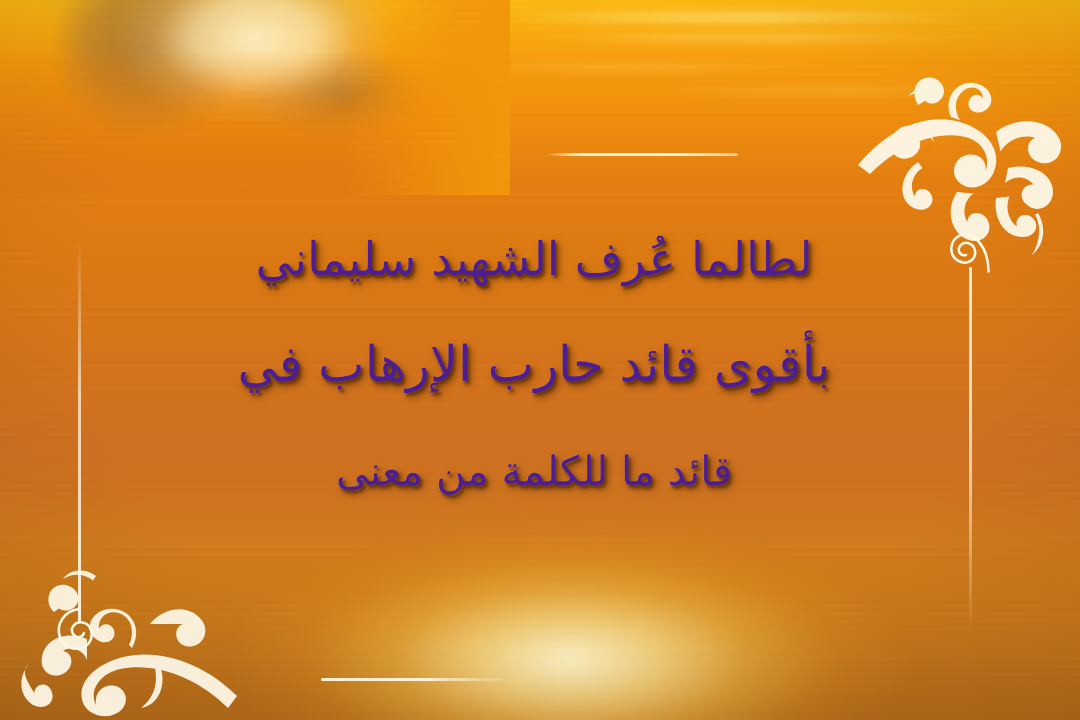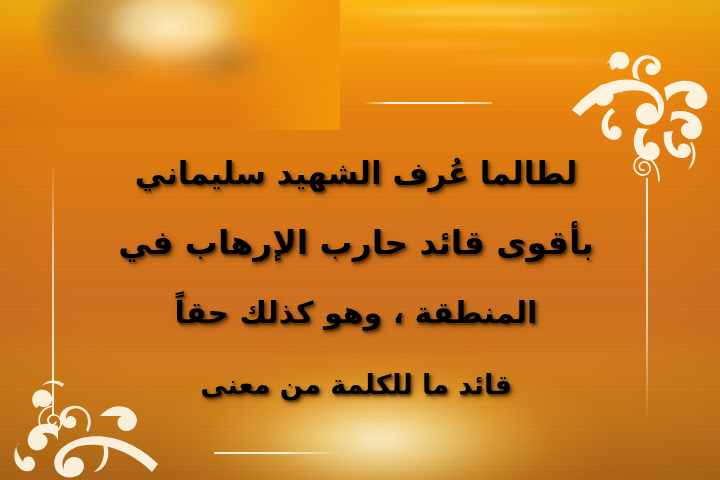--- a/index.html
+++ b/index.html
@@ -124,23 +124,23 @@
 
   
   .quote{
     position:absolute;
     left:70px;right:78px;top:138px;
     text-align:center;
     direction:rtl;
     unicode-bidi:bidi-override;
   }
   .line{
-    color:#000000;
+    color:#4c1d95;
     font-size:31px;
-    font-weight:bold;
+    font-weight:normal;
     line-height:70px;
     letter-spacing:0px;
     white-space:nowrap;
     text-shadow:
       1.5px 2px 2px rgba(92,46,4,.85),
       2.5px 3px 5px rgba(70,34,2,.55),
       0 0 1px rgba(255,255,255,.35);
   }
   .line.l1{font-size:31px;}
   .line.l2{font-size:33px;}
@@ -218,17 +218,16 @@
   <svg class="spiral sp-right" viewBox="0 0 34 34">
     <path d="M29,31 C29,14 18,3 10,7 C3,10 2,20 9,24 C15,27 21,23 20,17 C19,12 13,10 10,14 C8,17 10,21 14,20" fill="none" stroke="#FDF7E6" stroke-width="1.7" stroke-linecap="round"></path>
   </svg>
   <svg class="spiral sp-left" viewBox="0 0 34 34">
     <path d="M17,2 C7,3 1,12 4,21 C7,29 18,31 23,25 C27,20 25,12 19,11 C14,10 10,15 13,19 C15,22 19,21 20,18" fill="none" stroke="#FDF7E6" stroke-width="1.7" stroke-linecap="round"></path>
   </svg>
 
   <div class="quote">
     <div class="line l1">لطالما عُرف الشهيد سليماني</div>
     <div class="line l2">بأقوى قائد حارب الإرهاب في</div>
-    <div class="line l3">المنطقة ، وهو كذلك حقاً</div>
     <div class="line l4">قائد ما للكلمة من معنى</div>
   </div>
 
 </div>
 
 </body></html>

